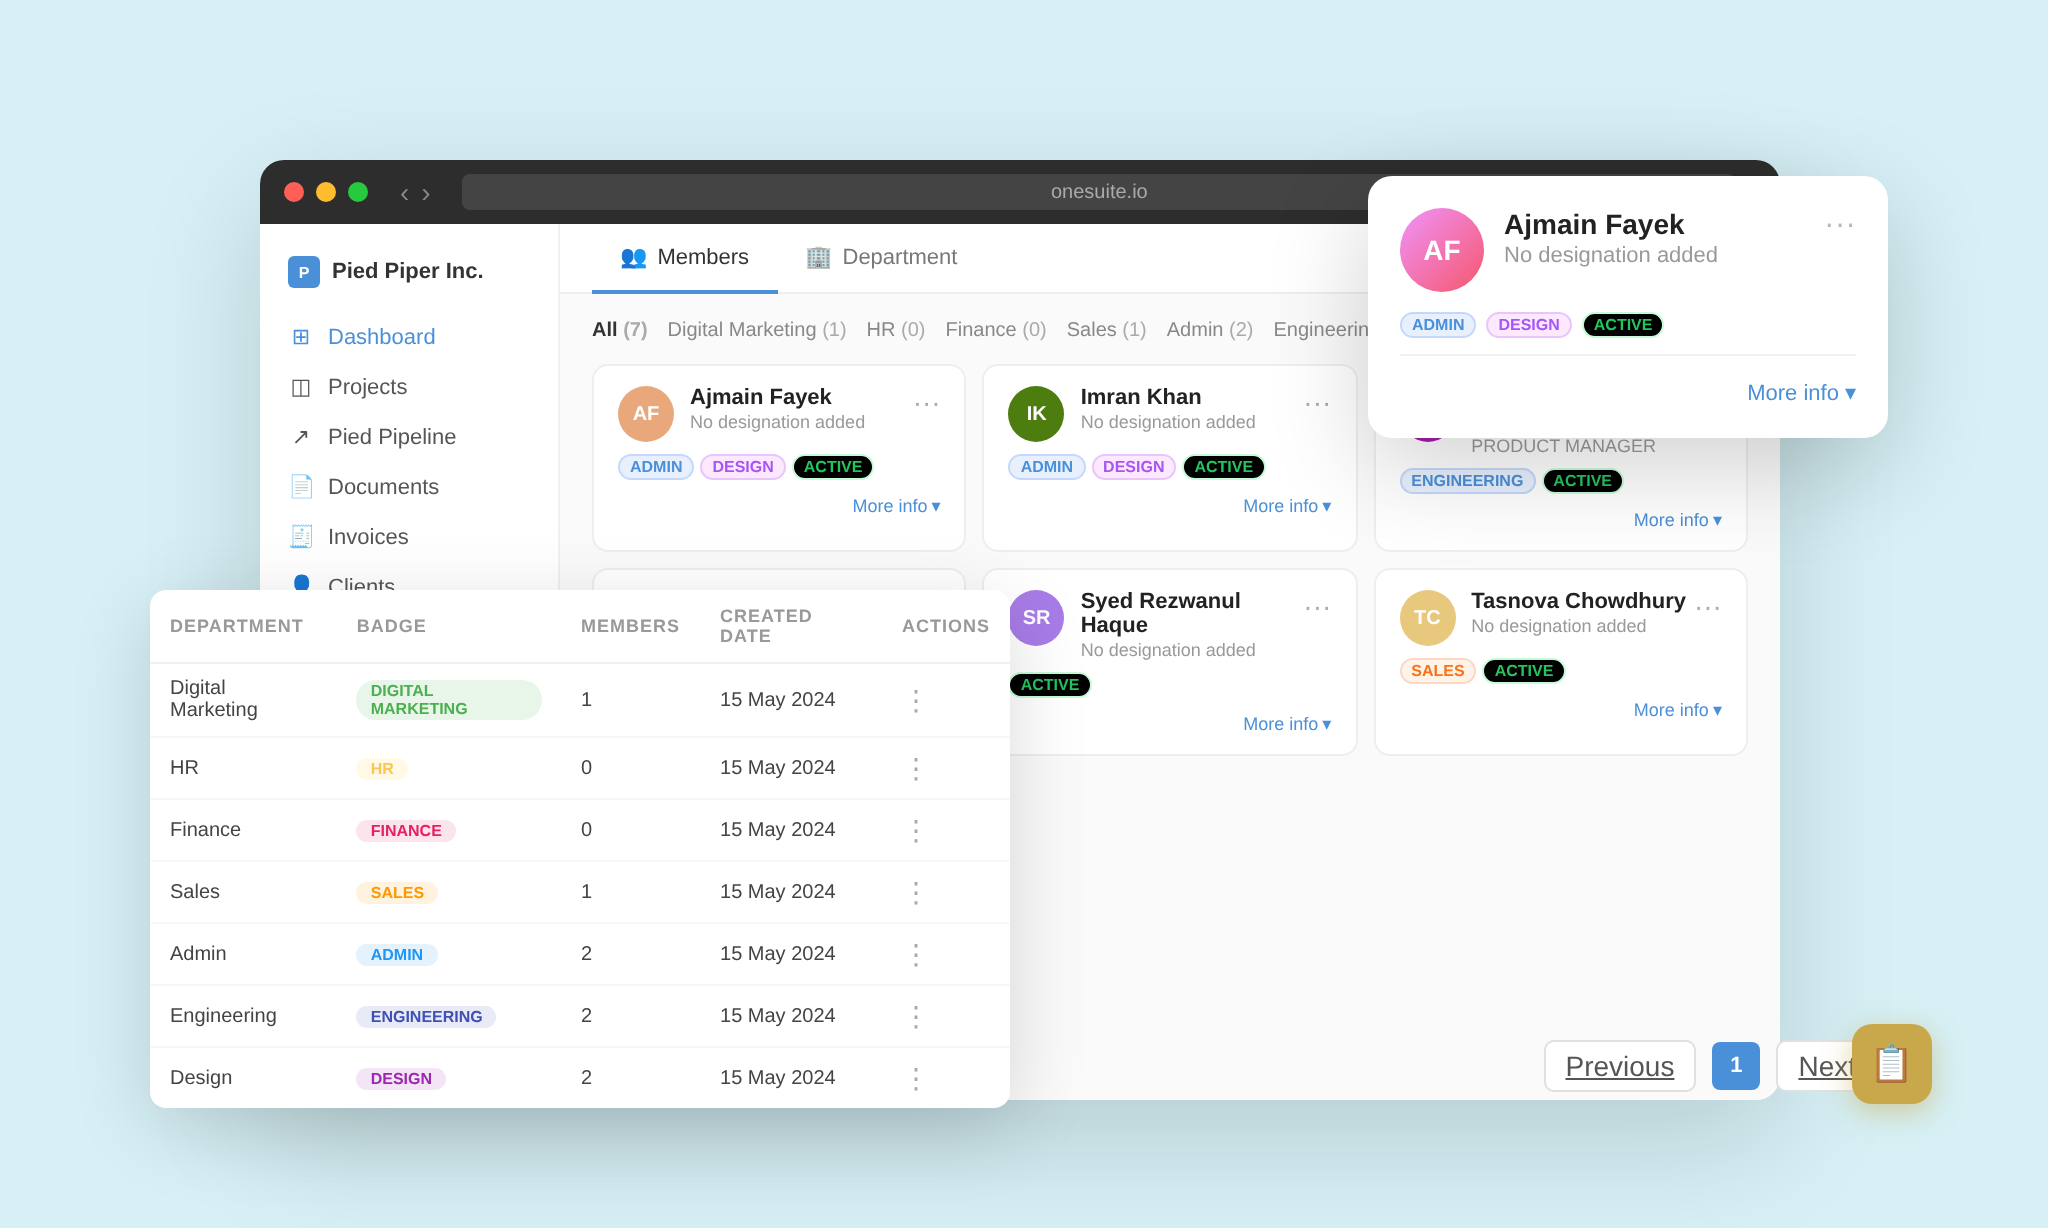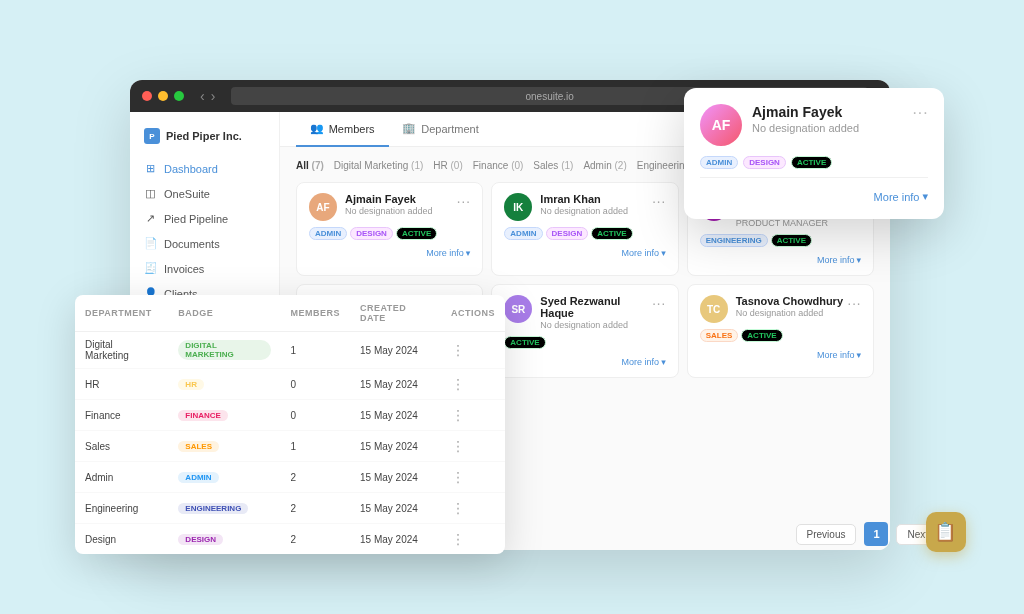--- a/index.html
+++ b/index.html
@@ -218,21 +218,21 @@
 
     
     .pagination-bar {
       position: absolute;
       bottom: 68px;
       right: 85px;
       display: flex; align-items: center; gap: 8px;
     }
     .page-btn {
       padding: 4px 10px; border: 1px solid #e0e0e0; border-radius: 5px;
-      font-size: 10px; color: #555; background: #fff; cursor: pointer;
+      font-size: 14px; color: #555; background: #fff; cursor: pointer; text-decoration: underline;
     }
     .page-num {
       width: 24px; height: 24px; background: #4a90d9; color: #fff;
       border-radius: 4px; display: flex; align-items: center; justify-content: center;
       font-size: 11px; font-weight: 600;
     }
 
     
     .fab {
       position: absolute; bottom: 62px; right: 58px;
@@ -267,21 +267,21 @@
         <div class="sidebar-logo-icon">P</div>
         <span>Pied Piper Inc.</span>
       </div>
 
       <div class="sidebar-item active">
         <span class="si-icon">⊞</span>
         <span>Dashboard</span>
       </div>
       <div class="sidebar-item">
         <span class="si-icon">◫</span>
-        <span>OneSuite</span>
+        <span>Projects</span>
       </div>
       <div class="sidebar-item">
         <span class="si-icon">↗</span>
         <span>Pied Pipeline</span>
       </div>
       <div class="sidebar-item">
         <span class="si-icon">📄</span>
         <span>Documents</span>
       </div>
       <div class="sidebar-item">
@@ -360,21 +360,21 @@
             </div>
             <div class="member-more-info">
               <span>More info</span>
               <span>▾</span>
             </div>
           </div>
 
           <div class="member-card">
             <div class="member-card-header">
               <div class="member-info">
-                <div class="member-avatar" style="background:#15803d;">IK</div>
+                <div class="member-avatar" style="background:#4d7c0f;">IK</div>
                 <div>
                   <div class="member-name">Imran Khan</div>
                   <div class="member-designation">No designation added</div>
                 </div>
               </div>
               <span class="dots-menu">···</span>
             </div>
             <div class="member-badges">
               <span class="badge badge-admin">ADMIN</span>
               <span class="badge badge-design">DESIGN</span>

